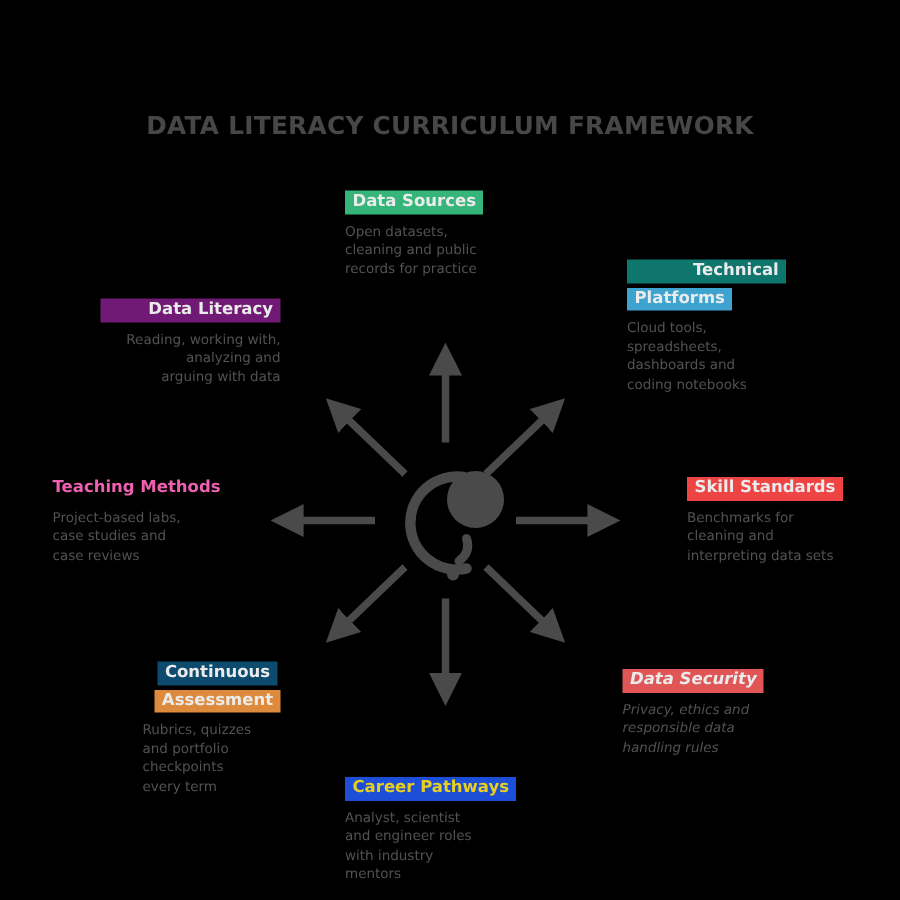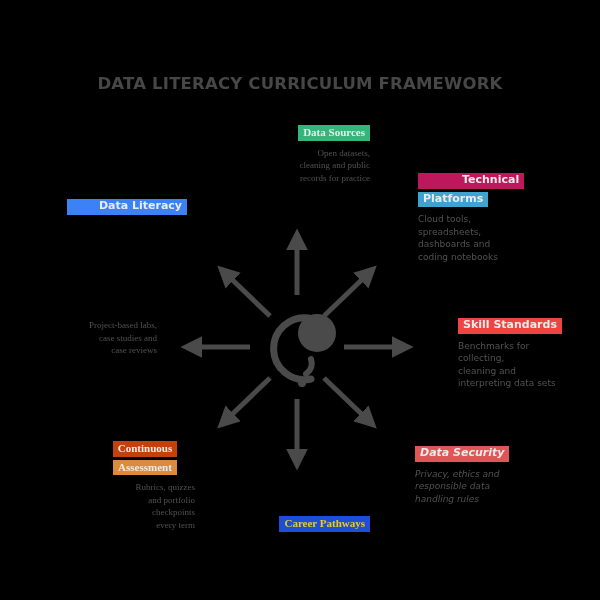--- a/index.html
+++ b/index.html
@@ -16,21 +16,21 @@
   .spk{stroke:#4a4a4a;stroke-width:5;}
   .sec{position:absolute;}
   .lab{
     display:inline-block;padding:1px 5px 2px;font-size:11px;font-weight:bold;
     color:#ebebeb;line-height:1.15;white-space:nowrap;
   }
   .lab + .lab{margin-top:3px;}
   .lab-stack .lab{display:table;}
   .lab-text{background:none !important;padding-left:0;padding-right:0;}
   .body{margin-top:6px;font-size:9px;line-height:12.5px;color:#525252;}
-  .ta-c{text-align:right;font-family:Liberation Serif, serif;}
+  .ta-c{text-align:left;}
   .ta-r{text-align:right;}
   .ta-l{text-align:left;}
   .watermark{
     position:absolute;right:23px;bottom:16px;font-size:10px;font-weight:bold;
     color:#8f8f8f;letter-spacing:.5px;
   }
 </style>
 </head>
 <body>
 
@@ -64,71 +64,82 @@
   <div class="sec ta-c" style="left:230px;top:95px;width:140px;">
     <span class="lab" style="background-color: rgb(53, 181, 121); color: rgb(235, 235, 235);">Data Sources</span>
     <div class="body">
       <div>Open datasets,</div>
       <div>cleaning and public</div>
       <div>records for practice</div>
     </div>
   </div>
 
   <div class="sec ta-l lab-stack" style="left:418px;top:146px;width:112px;">
-    <span class="lab" style="background-color: #be185d; color: rgb(235, 235, 235); padding-left: 44px;">Technical</span>
+    <span class="lab" style="background-color: #0f766e; color: rgb(235, 235, 235); padding-left: 44px;">Technical</span>
     <span class="lab" style="background-color: rgb(63, 163, 207); color: rgb(235, 235, 235);">Platforms</span>
     <div class="body">
       <div>Cloud tools,</div>
       <div>spreadsheets,</div>
       <div>dashboards and</div>
       <div>coding notebooks</div>
     </div>
   </div>
 
   <div class="sec ta-l" style="left:458px;top:286px;width:118px;">
     <span class="lab" style="background-color: #ef4444; color: rgb(235, 235, 235);">Skill Standards</span>
     <div class="body">
       <div>Benchmarks for</div>
-      <div>collecting,</div>
       <div>cleaning and</div>
       <div>interpreting data sets</div>
     </div>
   </div>
 
   <div class="sec ta-l" style="left:415px;top:414px;width:135px;font-style:italic;">
     <span class="lab" style="background-color: rgb(224, 85, 85); color: rgb(235, 235, 235);">Data Security</span>
     <div class="body">
       <div>Privacy, ethics and</div>
       <div>responsible data</div>
       <div>handling rules</div>
     </div>
   </div>
 
   <div class="sec ta-c" style="left:230px;top:486px;width:140px;">
     <span class="lab" style="background-color: #1d4ed8; color: rgb(232, 207, 30);">Career Pathways</span>
+    <div class="body">
+      <div>Analyst, scientist</div>
+      <div>and engineer roles</div>
+      <div>with industry</div>
+      <div>mentors</div>
+    </div>
   </div>
 
   <div class="sec ta-c lab-stack" style="left:95px;top:414px;width:100px;">
-    <span class="lab" style="margin-left: auto; margin-right: auto; background-color: #c2410c; color: rgb(235, 235, 235);">Continuous</span>
+    <span class="lab" style="margin-left: auto; margin-right: auto; background-color: #0c4a6e; color: rgb(235, 235, 235);">Continuous</span>
     <span class="lab" style="margin-left: auto; margin-right: auto; background-color: rgb(222, 138, 60); color: rgb(235, 235, 235);">Assessment</span>
     <div class="body">
       <div>Rubrics, quizzes</div>
       <div>and portfolio</div>
       <div>checkpoints</div>
       <div>every term</div>
     </div>
   </div>
 
   <div class="sec ta-c" style="left:35px;top:286px;width:122px;">
+    <span class="lab lab-text" style="background-color: transparent; color: rgb(239, 96, 178);">Teaching Methods</span>
     <div class="body">
       <div>Project-based labs,</div>
       <div>case studies and</div>
       <div>case reviews</div>
     </div>
   </div>
 
   <div class="sec ta-r" style="left:58px;top:167px;width:129px;">
-    <span class="lab" style="background-color: #3b82f6; color: rgb(235, 235, 235); padding-left: 32px;">Data Literacy</span>
+    <span class="lab" style="background-color: #701a75; color: rgb(235, 235, 235); padding-left: 32px;">Data Literacy</span>
+    <div class="body">
+      <div>Reading, working with,</div>
+      <div>analyzing and</div>
+      <div>arguing with data</div>
+    </div>
   </div>
 
   <div class="watermark">edrawmax</div>
 
 </div>
 
 </body></html>

